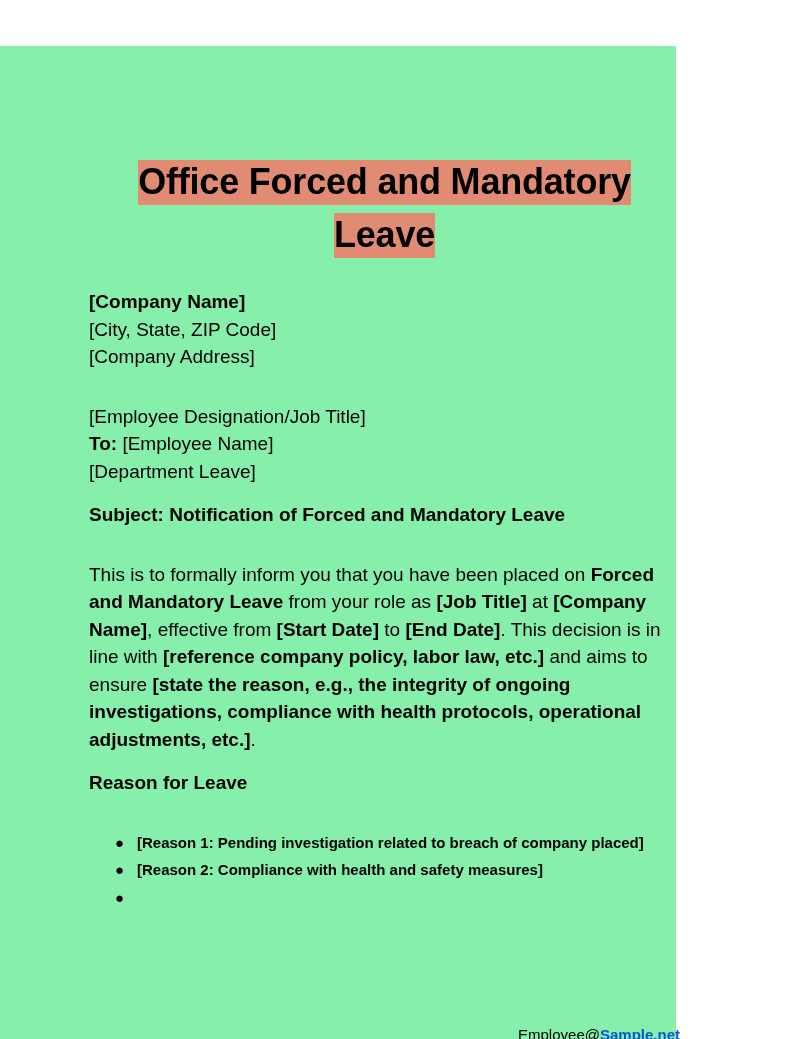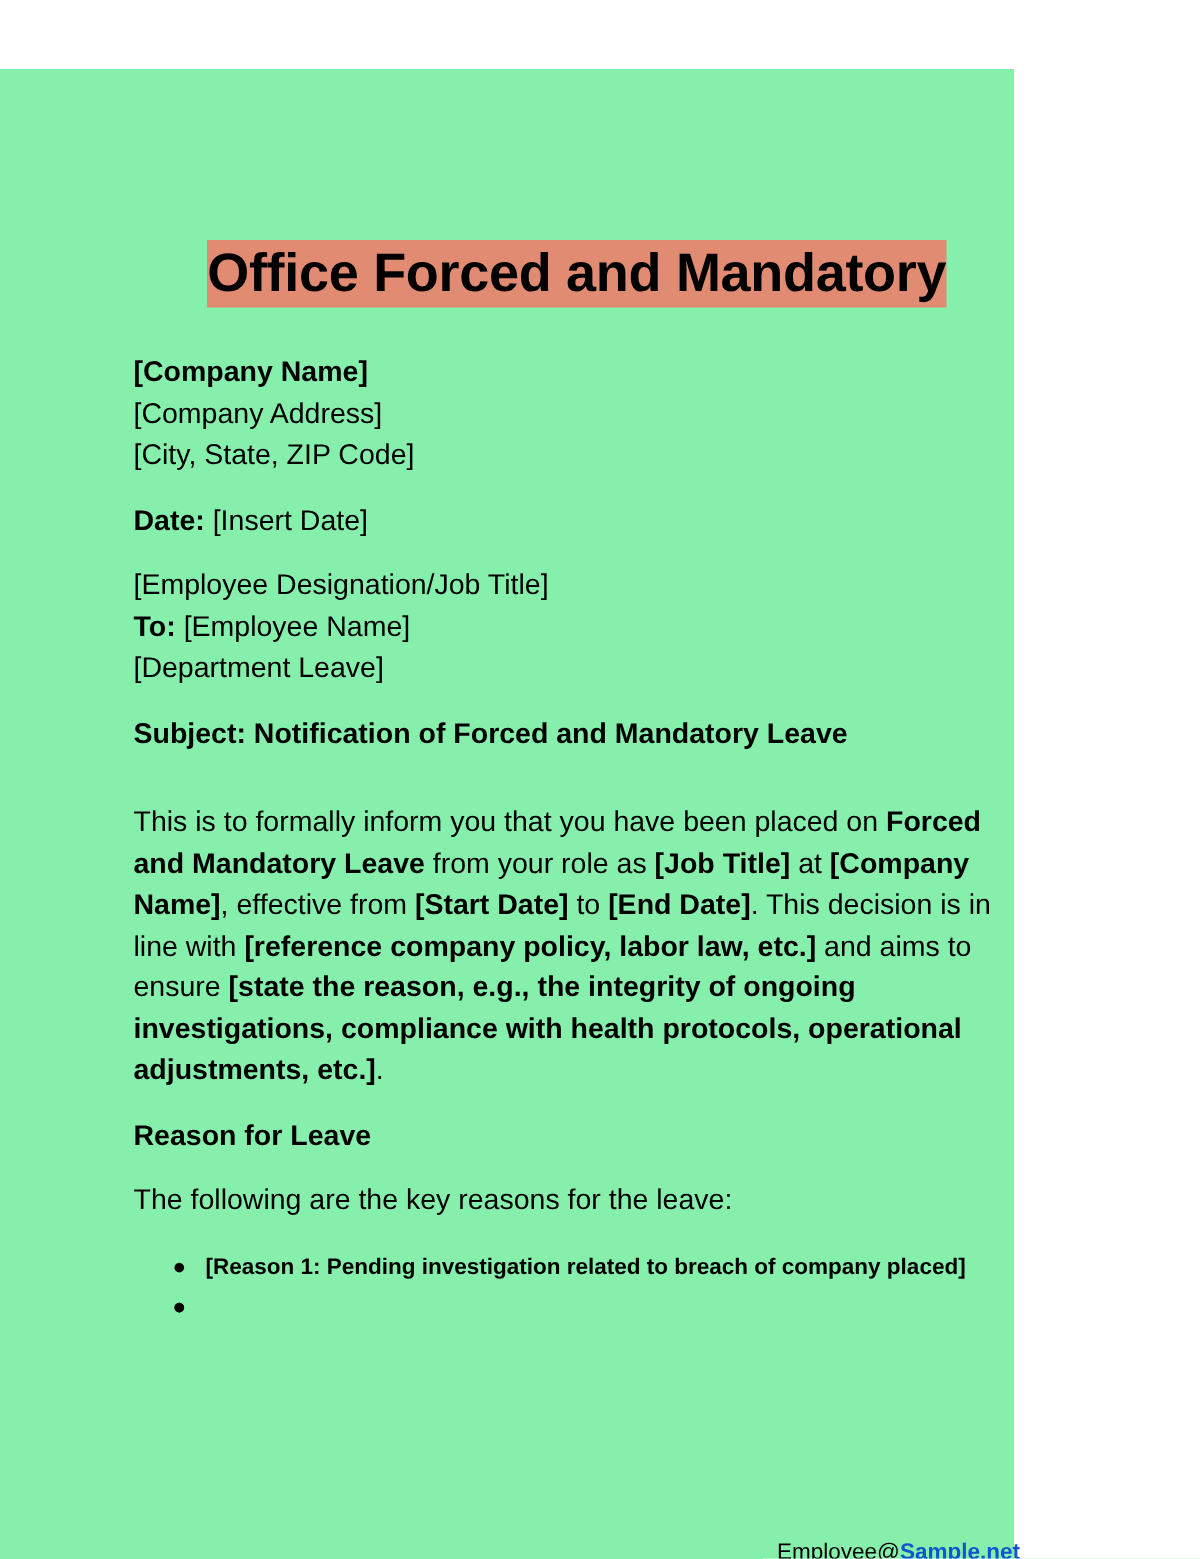--- a/index.html
+++ b/index.html
@@ -104,35 +104,32 @@
 </style>
 </head>
 <body>
 
 <div class="page">
 
   <div class="content">
 
     <div class="title-spacer"></div>
 
-    <h1 class="doc-title"><span class="hl">Office Forced and Mandatory</span><br></h1>
+    <h1 class="doc-title"><span class="hl">Office Forced and Mandatory</span><br><span class="hl">Leave</span></h1>
 
     <div style="height:27px"></div>
 
     <div class="block">
       <p><b>[Company Name]</b></p>
+      <p>[City, State, ZIP Code]</p>
       <p>[Company Address]</p>
-      <p>[City, State, ZIP Code]</p>
     </div>
 
     <div class="para-gap"></div>
 
-    <div class="block">
-      <p><b>Date:</b><span> </span><span>[Insert Date]</span></p>
-    </div>
 
     <div class="para-gap"></div>
 
     <div class="block">
       <p>[Employee Designation/Job Title]</p>
       <p><b>To:</b><span> </span><span>[Employee Name]</span></p>
       <p>[Department Leave]</p>
     </div>
 
     <div class="para-gap"></div>
@@ -151,29 +148,26 @@
     </div>
 
     <div class="para-gap"></div>
 
     <div class="block">
       <p><b>Reason for Leave</b></p>
     </div>
 
     <div class="para-gap"></div>
 
-    <div class="block">
-      <p>The following are the key reasons for the leave:</p>
-    </div>
 
     <div class="para-gap"></div>
 
     <ul class="reasons">
       <li><span class="bullet">●</span><span>[Reason 1: Pending investigation related to breach of company placed]</span></li>
-      <li><span class="bullet">●</span></li>
+      <li><span class="bullet">●</span><span>[Reason 2: Compliance with health and safety measures]</span></li>
       <li><span class="bullet">●</span></li>
     </ul>
 
   </div>
 
   <div class="footer"><span>Employee@</span><a class="link" href="#">Sample.net</a></div>
 
 </div>
 
 </body></html>

